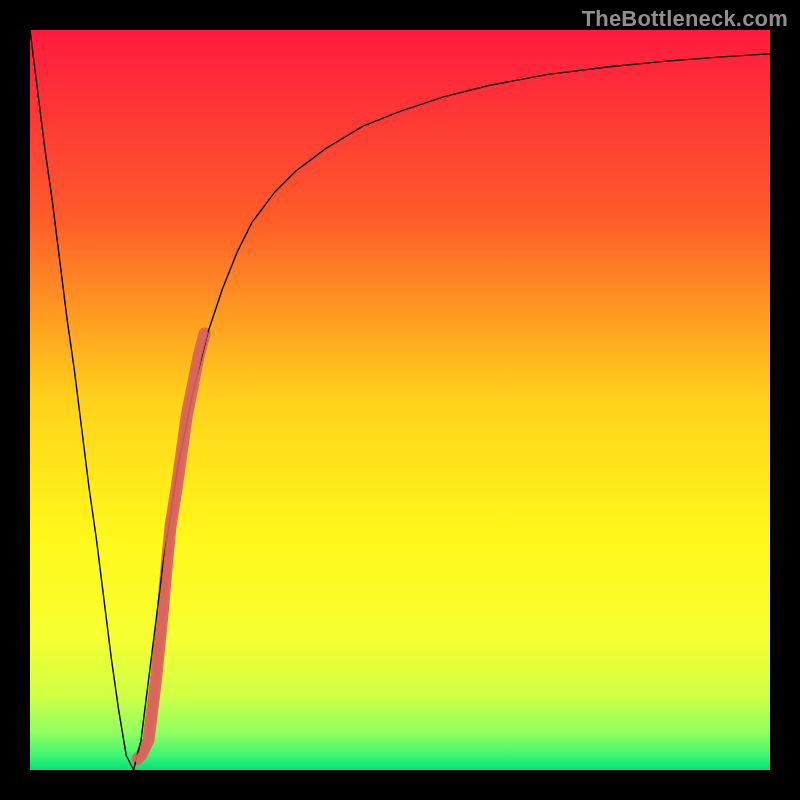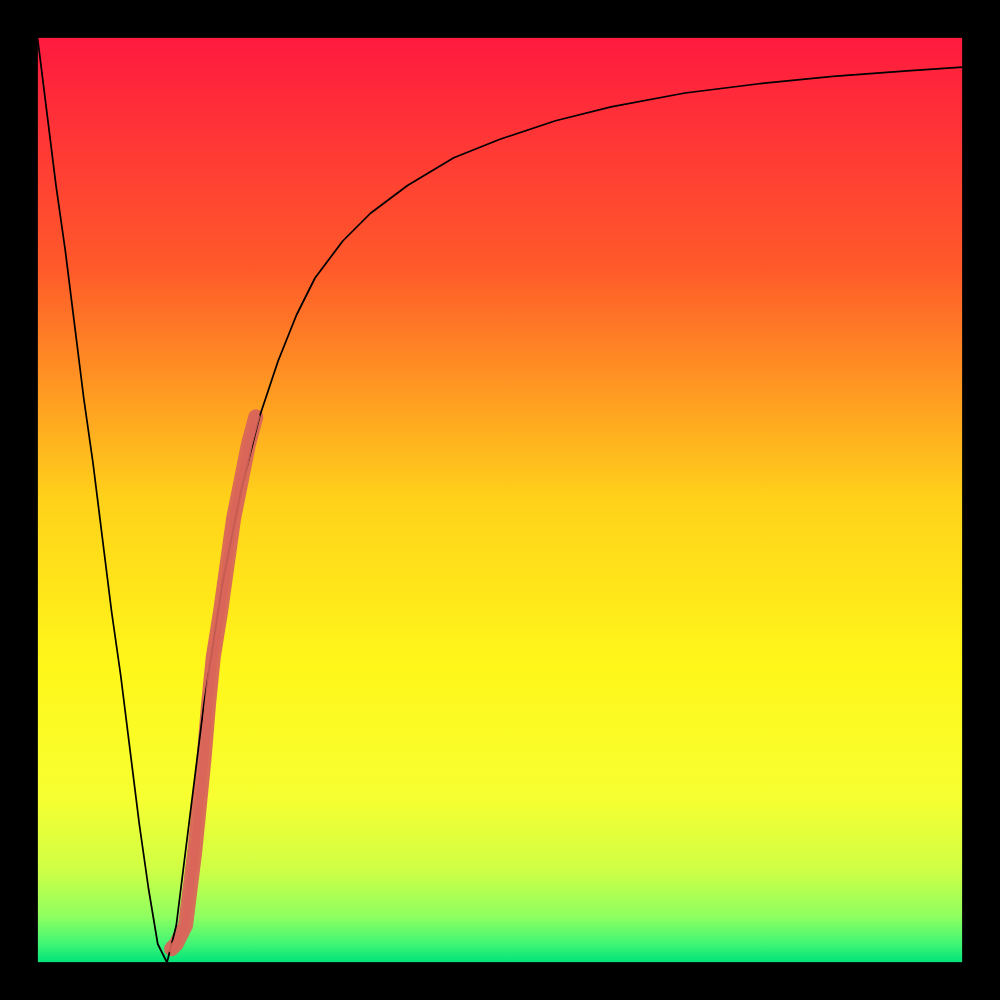--- a/index.html
+++ b/index.html
@@ -68,13 +68,14 @@
           </linearGradient>
       </defs>
       <rect x="0" y="0" width="740" height="740" fill="url(#bg)"></rect>
     </svg>
     <svg class="curve" viewBox="0 0 740 740" preserveAspectRatio="none">
       <polyline id="hlB" fill="none" stroke-linecap="round" stroke-linejoin="round" points="107.3,728.9 111,725.2 118.4,710.4 125.80000000000001,651.2 133.2,577.2 136.9,532.8 140.6,495.79999999999995 146.52,458.8 151.7,421.8 156.88,384.8 162.8,355.2 168.72,325.59999999999997 174.64000000000001,303.40000000000003" stroke="#d9655a" stroke-width="12" opacity="0.95"></polyline>
       <polyline id="main" fill="none" stroke-linecap="round" stroke-linejoin="round" points="0,0 7.4,59.19999999999993 14.8,118.39999999999998 22.2,170.19999999999993 29.6,229.40000000000003 37,288.6 44.4,340.4 51.800000000000004,399.59999999999997 59.2,458.8 66.6,510.6 74,569.8 81.4,629 88.8,680.8 96.2,725.2 103.60000000000001,740 111,710.4 118.4,651.2 125.80000000000001,592 133.2,532.8 148,436.6 162.8,362.59999999999997 177.6,303.40000000000003 192.4,259 207.20000000000002,222 222,192.39999999999998 244.20000000000002,162.79999999999995 266.4,140.5999999999999 296,118.39999999999998 333,96.20000000000005 370,81.39999999999998 414.40000000000003,66.60000000000002 458.8,55.5 518,44.40000000000009 577.2,37 636.4,31.08000000000004 695.5999999999999,26.639999999999986 740,23.680000000000064" stroke="#000000" stroke-width="1.4"></polyline>
       <polyline id="hlF" fill="none" stroke-linecap="round" stroke-linejoin="round" points="107.3,728.9 111,725.2 118.4,710.4 125.80000000000001,651.2 133.2,577.2 136.9,532.8 140.6,495.79999999999995 146.52,458.8 151.7,421.8 156.88,384.8 162.8,355.2 168.72,325.59999999999997 174.64000000000001,303.40000000000003" stroke="#d9655a" stroke-width="6.6000000000000005" opacity="0.9"></polyline>
     </svg>
   </div>
+  <div class="watermark">TheBottleneck.com</div>
 </div>
 
 </body></html>

